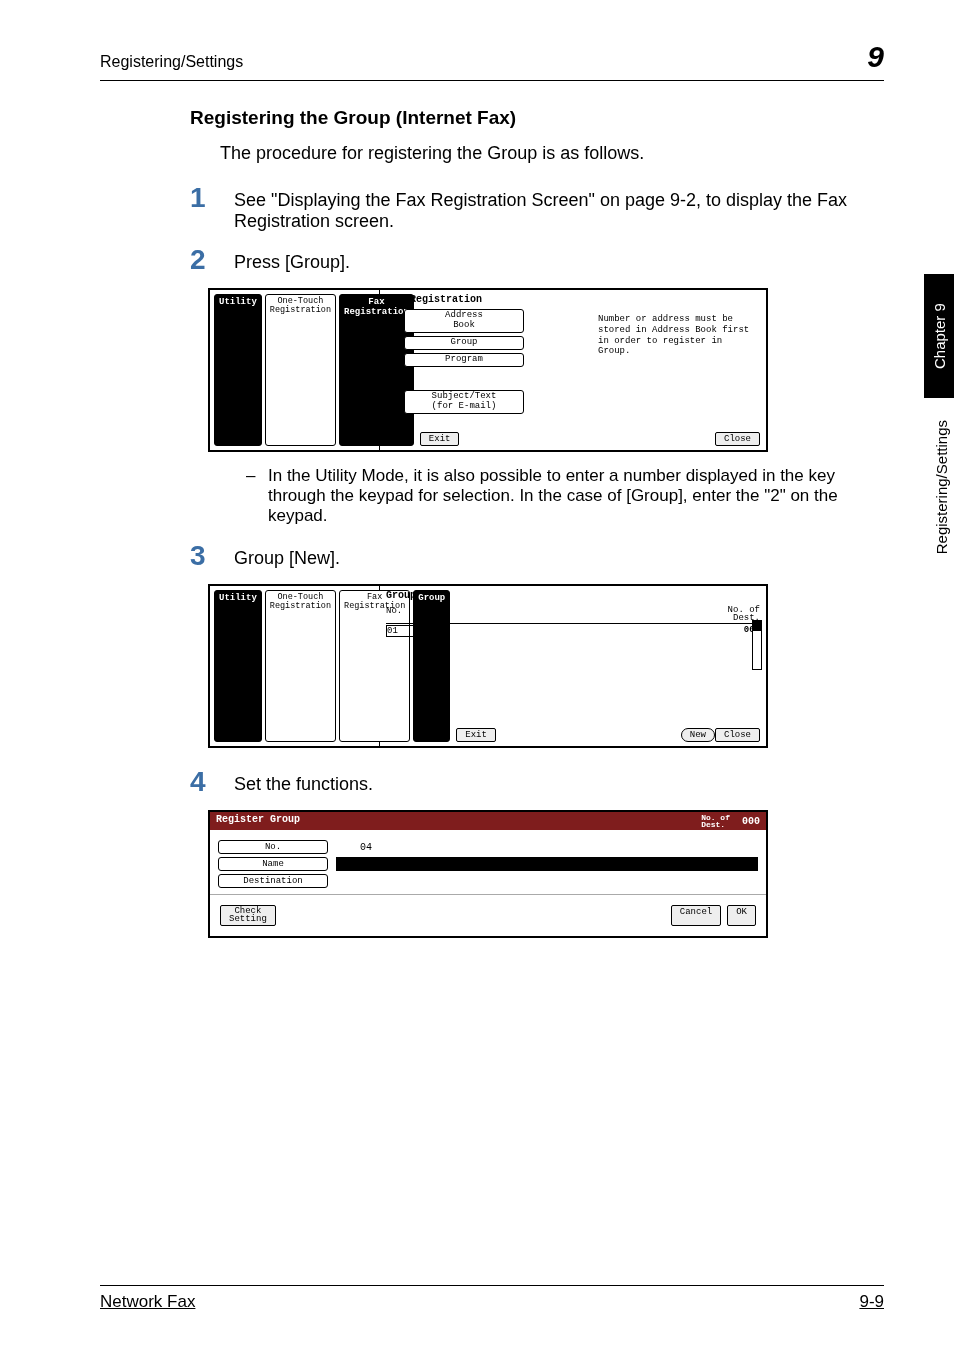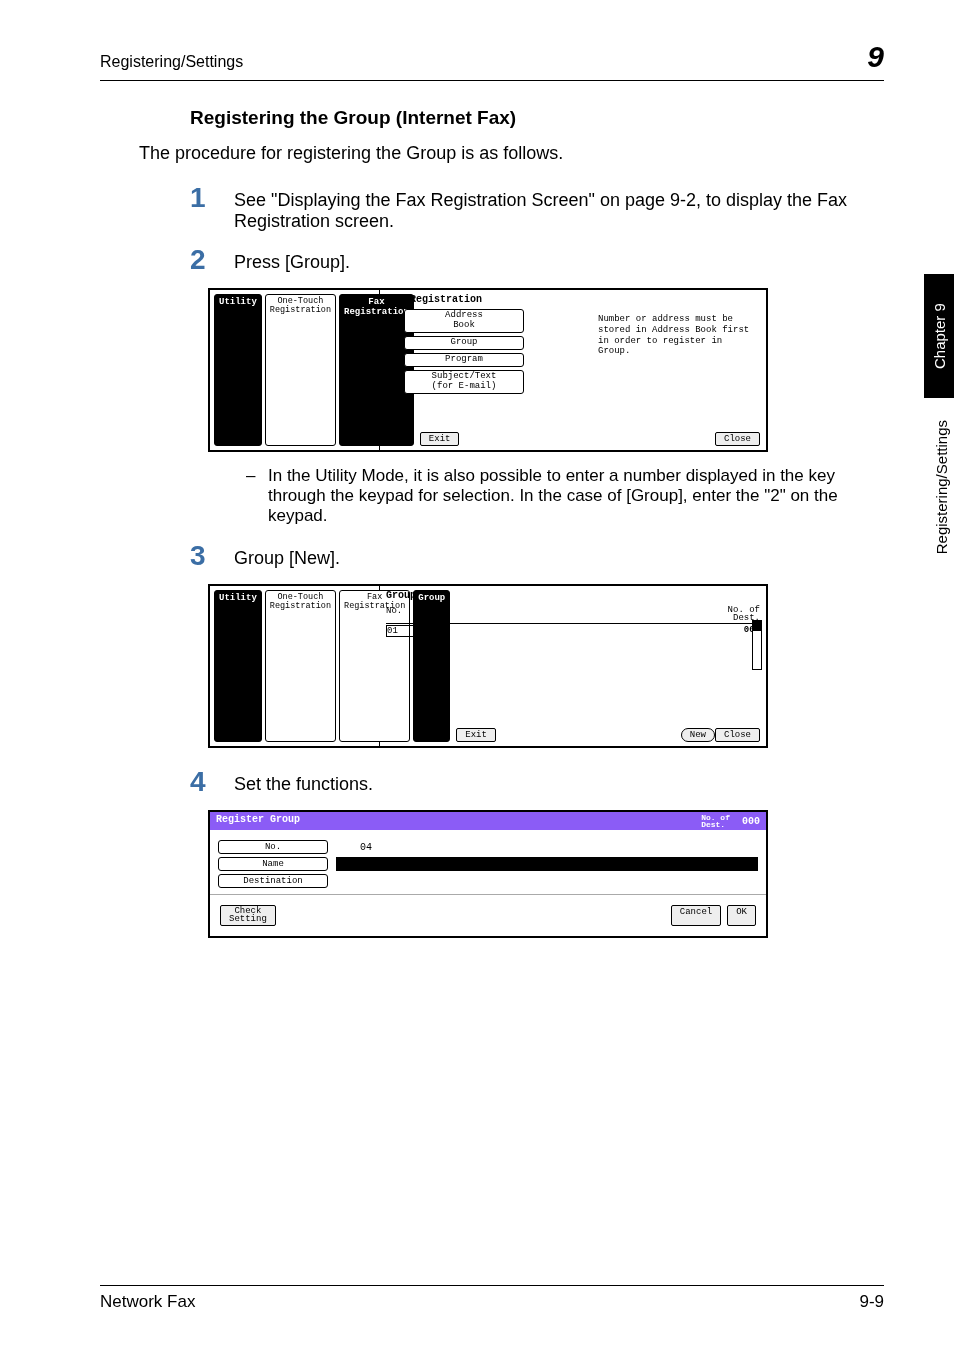--- a/index.html
+++ b/index.html
@@ -27,21 +27,21 @@
   }
   .header-right { font-size: 30px; font-weight: bold; font-style: italic; }
   .section-title {
     font-weight: bold;
     font-size: 19px;
     margin-left: 90px;
     margin-bottom: 14px;
   }
   .intro {
     font-size: 18px;
-    margin-left: 39px;
+    margin-left: 120px;
     margin-bottom: 20px;
   }
   .step { display: flex; margin-left: 90px; margin-bottom: 14px; align-items: flex-start; }
   .step-num {
     font-size: 28px;
     font-weight: bold;
     color: #3b6ea5;
     width: 44px;
     flex-shrink: 0;
     line-height: 1;
@@ -103,21 +103,21 @@
   .grp-head .c2 { flex:1; }
   .grp-head .c3 { width:70px; text-align:right; }
   .grp-row { display:flex; font-size:9px; padding:1px 0;}
   .grp-row .c1 { width:30px; border:1px solid #000; height:12px; margin-right:3px;}
   .grp-row .c2 { flex:1; }
   .grp-row .c3 { width:70px; text-align:right; font-weight:bold;}
   .scrollbar { position:absolute; right:4px; top:34px; width:10px; height:50px; border:1px solid #000; background:#fff;}
   .scrollbar .thumb { width:100%; height:10px; background:#000;}
   
   .lcd3 { border:2px solid #000; width:560px; font-family:"Courier New",monospace; font-size:10px; background:#fff;}
-  .lcd3-top { background:#8b5cf6; color:#fff; display:flex; justify-content:space-between; padding:2px 6px; font-size:10px; font-weight:bold;}
+  .lcd3-top { background:#7f1d1d; color:#fff; display:flex; justify-content:space-between; padding:2px 6px; font-size:10px; font-weight:bold;}
   .lcd3-body { padding:10px 8px 6px 8px; display:flex; flex-direction:column; gap:3px;}
   .field-row { display:flex; align-items:center;}
   .field-label { border:1px solid #000; border-radius:3px; width:110px; text-align:center; font-size:9px; padding:1px 2px; background:#fff;}
   .field-val-box { border-bottom:1px solid #000; margin-left:8px; flex:1; height:14px;}
   .field-val-box.fill { background:#000; color:#fff; font-size:9px; border:none;}
   .lcd3-bottom { display:flex; padding:10px; border-top:1px solid #aaa; }
   .lcd3-bottom .sp { flex:1; }
   
   .side-tab {
     position: absolute;
@@ -145,20 +145,21 @@
   .footer-row {
     position: absolute;
     left: 100px;
     right: 70px;
     bottom: 40px;
     border-top: 1px solid #000;
     padding-top: 6px;
     display: flex;
     justify-content: space-between;
     font-size: 17px;
+    text-decoration: underline;
   }
 </style>
 </head>
 <body>
 
 <div class="page">
   <div class="header-row">
     <span>Registering/Settings</span>
     <span class="header-right">9</span>
   </div>
@@ -196,21 +197,21 @@
         <div class="opt-row">
             <div class="opt-num-box">2</div>
             <div class="opt-btn">Group</div>
           </div>
         <div class="opt-row">
             <div class="opt-num-box">3</div>
             <div class="opt-btn">Program</div>
           </div>
         <div class="opt-row">
             <div class="opt-num-box">4</div>
-            <div class="opt-btn" style="white-space:pre-line;">Subject/Text
+            <div class="opt-btn" style="white-space:pre-line;margin-top:20px;">Subject/Text
 (for E-mail)</div>
           </div>
         <div class="msg-box">Number or address must be stored in Address Book first in order to register in Group.</div>
         <div class="lcd-bottom">
             <div class="lcd-spacer"></div>
             <div class="lcd-btn">Close</div>
           </div>
       </div>
     </div>
   </div>

